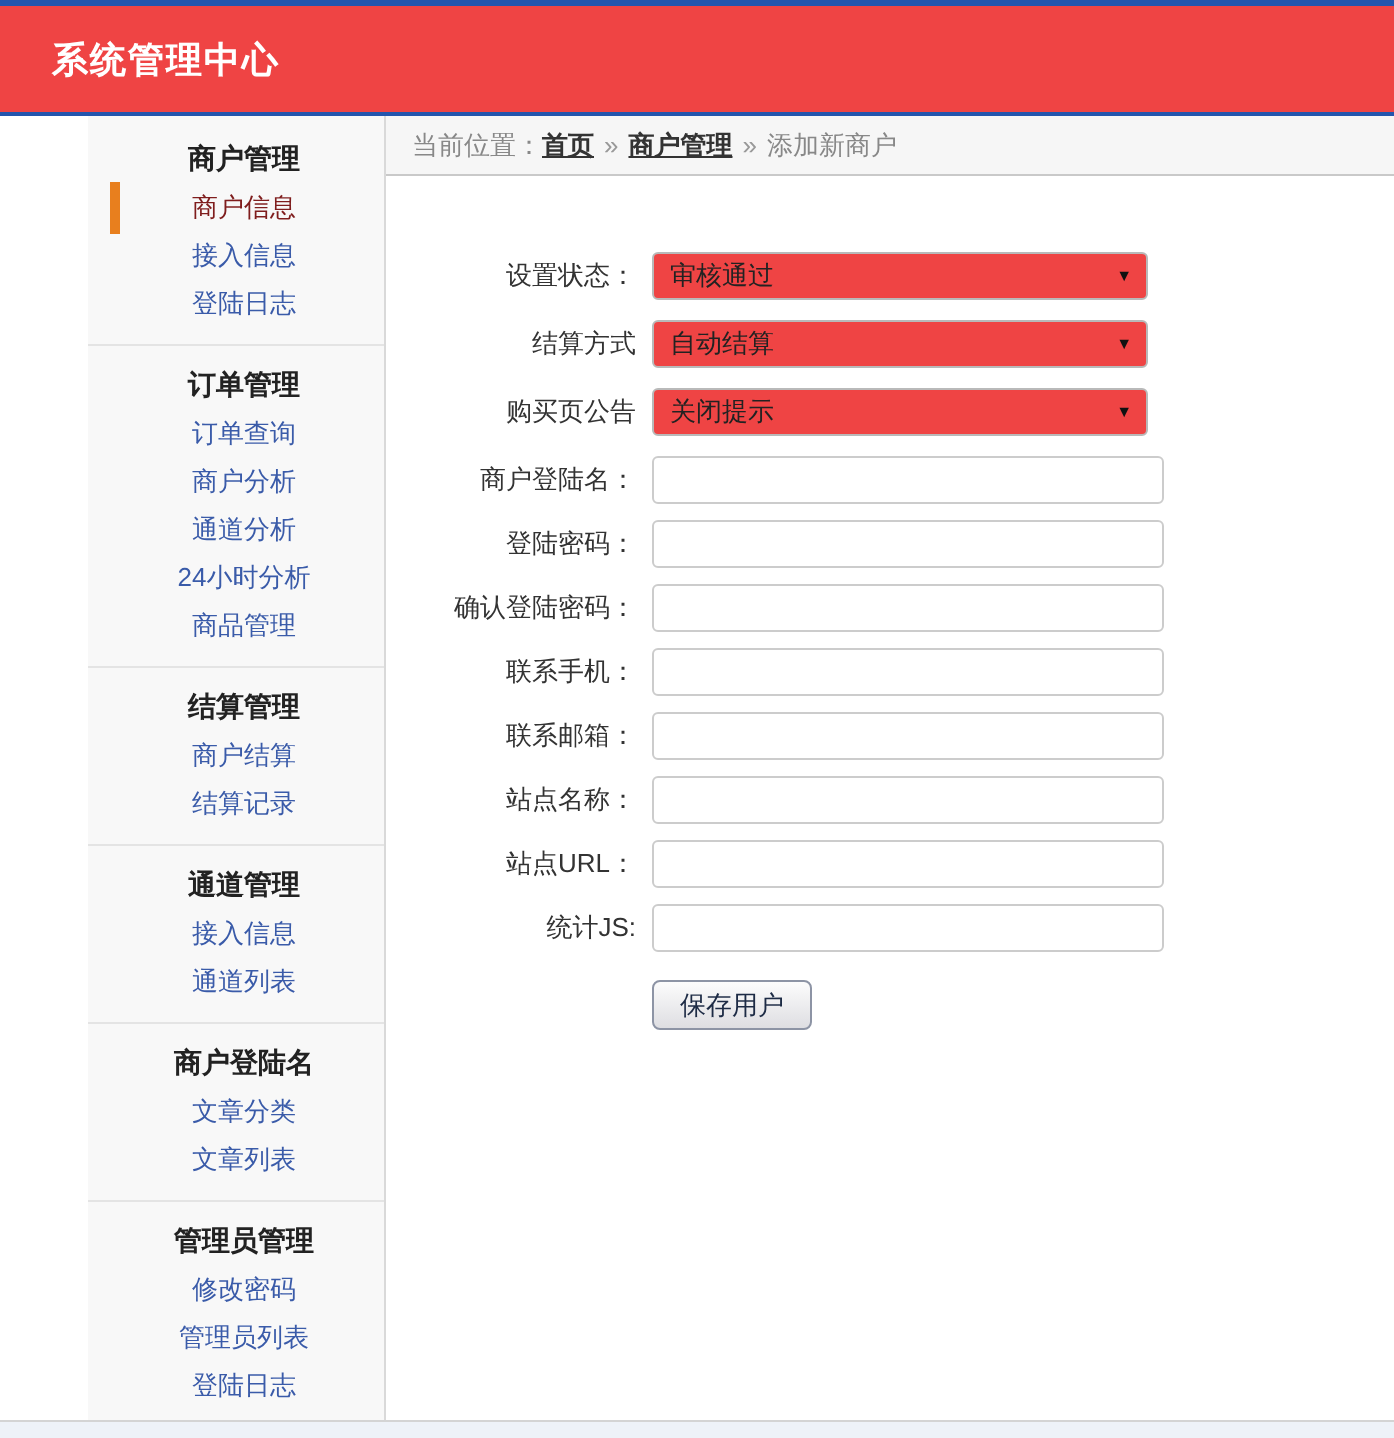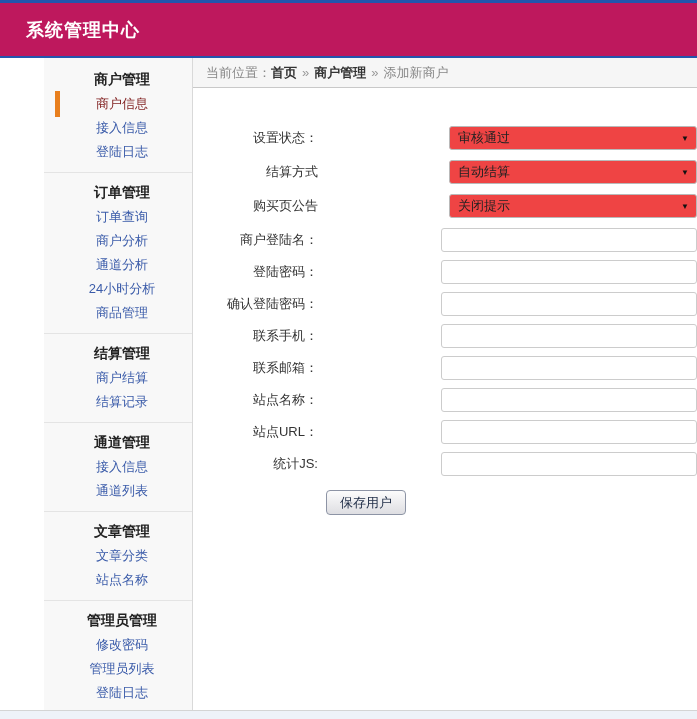--- a/index.html
+++ b/index.html
@@ -1,42 +1,42 @@
 <!DOCTYPE html>
 <html><head>
 <meta charset="utf-8">
 <style>
   * { box-sizing: border-box; }
   html,body { margin:0; padding:0; }
   body { font-family:"Liberation Sans", sans-serif; background:#fff; }
   .page { width:697px; height:719px; display:flex; flex-direction:column; overflow:hidden; background:#fff; }
 
   
-  .header { height:58px; flex:0 0 58px; background:#be185d; border-top:3px solid #2355ad; border-bottom:2px solid #2355ad; display:flex; align-items:center; }
+  .header { height:58px; flex:0 0 58px; background:#ef4444; border-top:3px solid #2355ad; border-bottom:2px solid #2355ad; display:flex; align-items:center; }
   .app-title { color:#ffffff; font-weight:bold; font-size:18px; margin-left:26px; letter-spacing:1px; }
 
   
   .body { flex:1 1 auto; display:flex; min-height:0;padding-left:44px; }
   .sidebar { width:149px; flex:0 0 149px; background:#f8f8f8; border-right:1px solid #d9d9d9; padding-top:2px; }
   .sb-section { padding:6px 0 8px 0; border-top:1px solid #e4e4e4; text-align:center; }
   .sb-section:first-child { border-top:none; }
   .sb-title { font-size:14px; font-weight:bold; color:#222; line-height:26px; padding-left:8px; }
   .sb-item { position:relative; line-height:24px; font-size:13px; color:#3a5ba9; cursor:pointer; padding-left:8px; }
   .sb-item.active { color:#7f1d1d; }
   .active-bar { position:absolute; left:11px; top:-1px; width:5px; height:26px; background:#e87f1e; }
 
   .main { flex:1 1 auto; display:flex; flex-direction:column; background:#fff; min-width:0; }
   .breadcrumb { height:30px; flex:0 0 30px; line-height:29px; background:#f6f6f6; border-bottom:1px solid #c9c9c9; font-size:13px; color:#888; padding-left:13px; white-space:nowrap; overflow:hidden; }
-  .crumb-link { color:#333; font-weight:bold; cursor:pointer; }
+  .crumb-link { color:#333; font-weight:bold; text-decoration:underline; cursor:pointer; }
   .crumb-sep { color:#999; margin:0 5px; }
   .crumb-current { color:#888; }
 
   
   .form-area { padding-top:38px; }
-  .form-row { display:flex; align-items:center; margin-bottom:8px;justify-content:space-between; }
+  .form-row { display:flex; align-items:center; margin-bottom:8px; }
   .form-row.select-row { margin-bottom:10px; }
   .form-label { width:125px; flex:0 0 125px; text-align:right; font-size:13px; color:#333; }
   .select-box { position:relative; width:248px; height:24px; border:1px solid #b9b9b9; border-radius:3px; background:#ef4444; margin-left:8px; display:flex; align-items:center; padding-left:8px; font-size:13px; color:#222; cursor:pointer; }
   .select-arrow { position:absolute; right:7px; top:50%; transform:translateY(-50%); font-size:8px; color:#111; }
   .text-input { margin-left:8px; width:256px; height:24px; border:1px solid #ccc; border-radius:3px; padding:0 6px; font-size:13px; color:#333; outline:none; font-family:inherit; background:#fff; }
   .save-btn { margin:6px 0 0 133px; padding:0 13px; height:25px; font-size:13px; color:#1d2b45; background:linear-gradient(#fcfcfc,#dedee2); border:1px solid #8d94a5; border-radius:4px; cursor:pointer; font-family:inherit; }
 
   .footer-strip { height:9px; flex:0 0 9px; border-top:1px solid #d4d4d4; background:#eef2f8; }
 </style>
 </head>
@@ -67,23 +67,23 @@
           <div class="sb-title">结算管理</div>
           <div class="sb-item"><span class="sb-label">商户结算</span></div>
           <div class="sb-item"><span class="sb-label">结算记录</span></div>
         </div>
         <div class="sb-section">
           <div class="sb-title">通道管理</div>
           <div class="sb-item"><span class="sb-label">接入信息</span></div>
           <div class="sb-item"><span class="sb-label">通道列表</span></div>
         </div>
         <div class="sb-section">
-          <div class="sb-title">文章管理</div>
+          <div class="sb-title">商户登陆名</div>
           <div class="sb-item"><span class="sb-label">文章分类</span></div>
-          <div class="sb-item"><span class="sb-label">站点名称</span></div>
+          <div class="sb-item"><span class="sb-label">文章列表</span></div>
         </div>
         <div class="sb-section">
           <div class="sb-title">管理员管理</div>
           <div class="sb-item"><span class="sb-label">修改密码</span></div>
           <div class="sb-item"><span class="sb-label">管理员列表</span></div>
           <div class="sb-item"><span class="sb-label">登陆日志</span></div>
         </div>
       </div>
 
     <div class="main">

